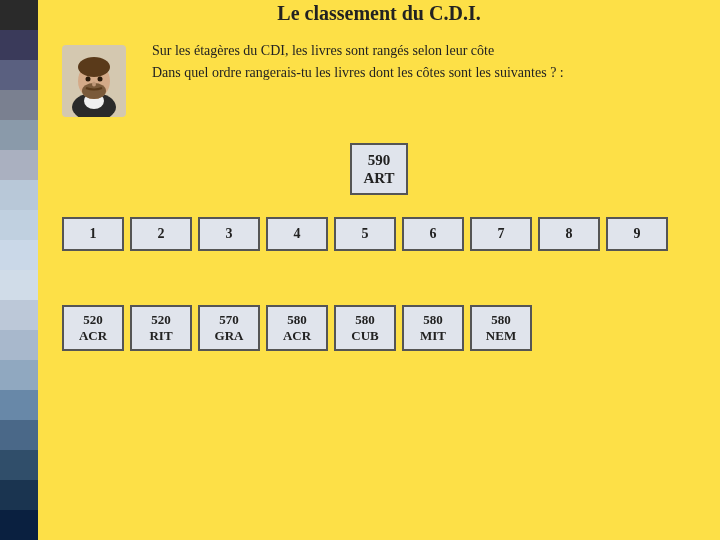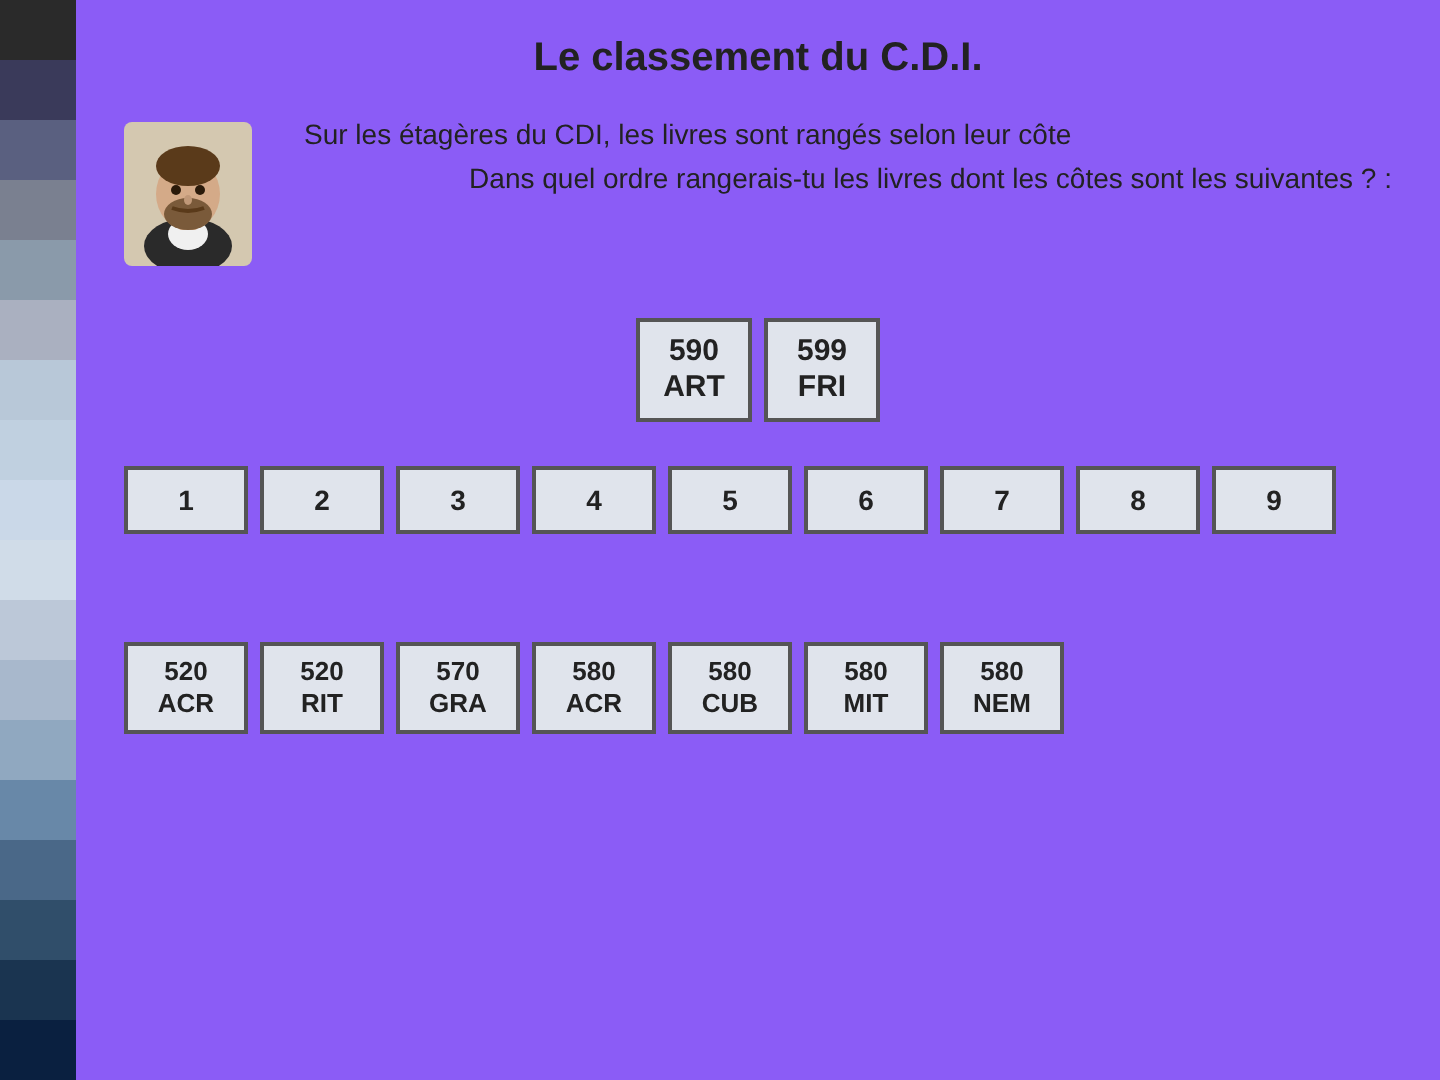--- a/index.html
+++ b/index.html
@@ -21,25 +21,26 @@
       flex-direction: column;
       flex-shrink: 0;
     }
     .strip-segment {
       flex: 1;
     }
 
     
     .main-content {
       flex: 1;
-      background: #8b5cf6;
-      padding: 18px 24px 12px 24px;
+      background: #fde047;
+      padding: 2px 24px 12px 24px;
       display: flex;
       flex-direction: column;
       align-items: center;
+      font-family: Liberation Serif, serif;
     }
 
     .page-title {
       font-size: 20px;
       font-weight: bold;
       color: #222;
       margin-bottom: 18px;
       text-align: center;
     }
 
@@ -64,21 +65,21 @@
 
     .text-line1 {
       font-size: 14px;
       color: #222;
       margin-bottom: 6px;
     }
 
     .text-line2 {
       font-size: 14px;
       color: #222;
-      text-align: right;
+      text-align: left;
     }
 
     
     .example-cards {
       display: flex;
       gap: 6px;
       margin: 18px 0 22px 0;
       justify-content: center;
     }
 
@@ -205,21 +206,20 @@
     </svg>
 
     <div class="text-block">
       <div class="text-line1">Sur les étagères du CDI, les livres sont rangés selon leur côte</div>
       <div class="text-line2">Dans quel ordre rangerais-tu les livres dont les côtes sont les suivantes ? :</div>
     </div>
   </div>
 
   <div class="example-cards">
     <div class="card">590<br>ART</div>
-    <div class="card">599<br>FRI</div>
   </div>
 
   <div class="ordering-section">
 
     <div class="order-numbers">
       <div class="order-box">1</div>
       <div class="order-box">2</div>
       <div class="order-box">3</div>
       <div class="order-box">4</div>
       <div class="order-box">5</div>

